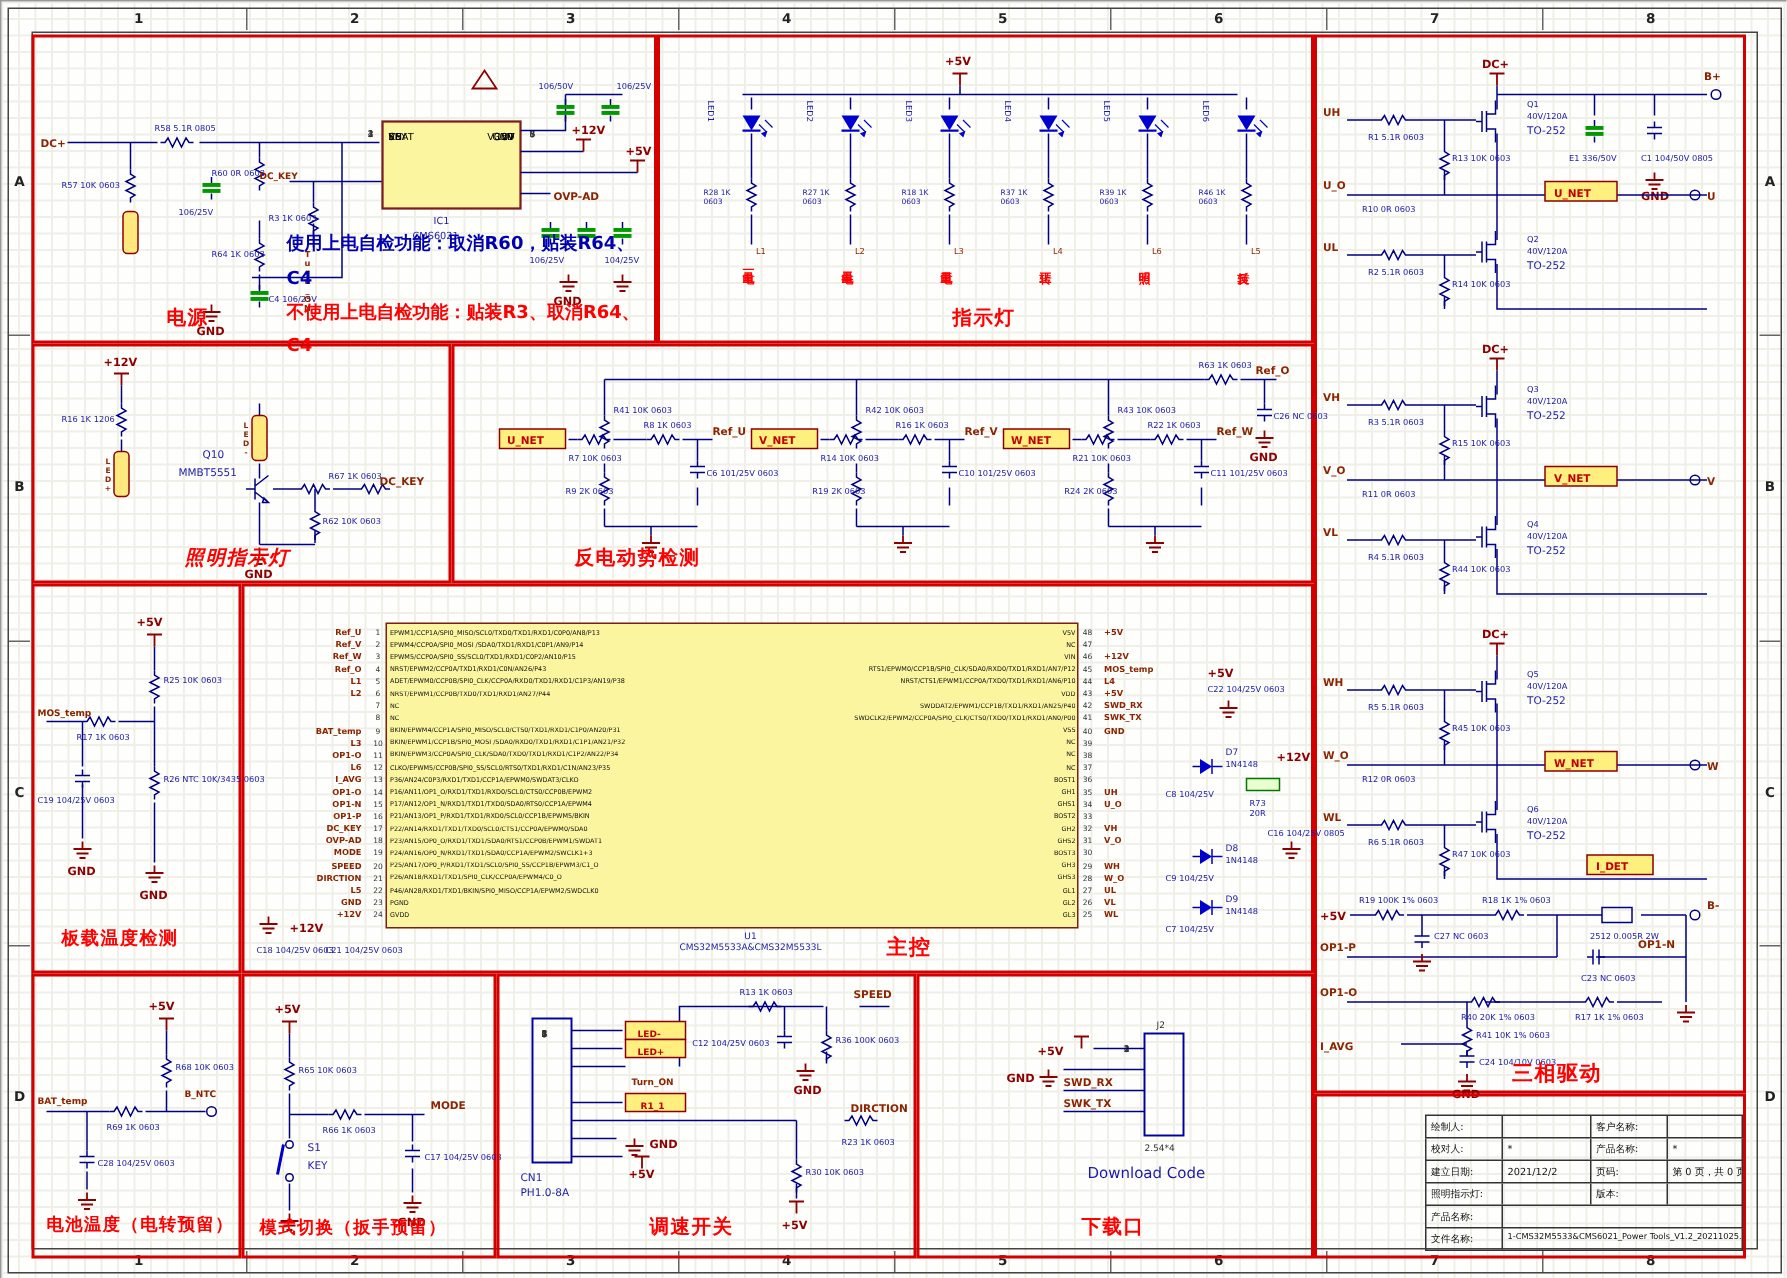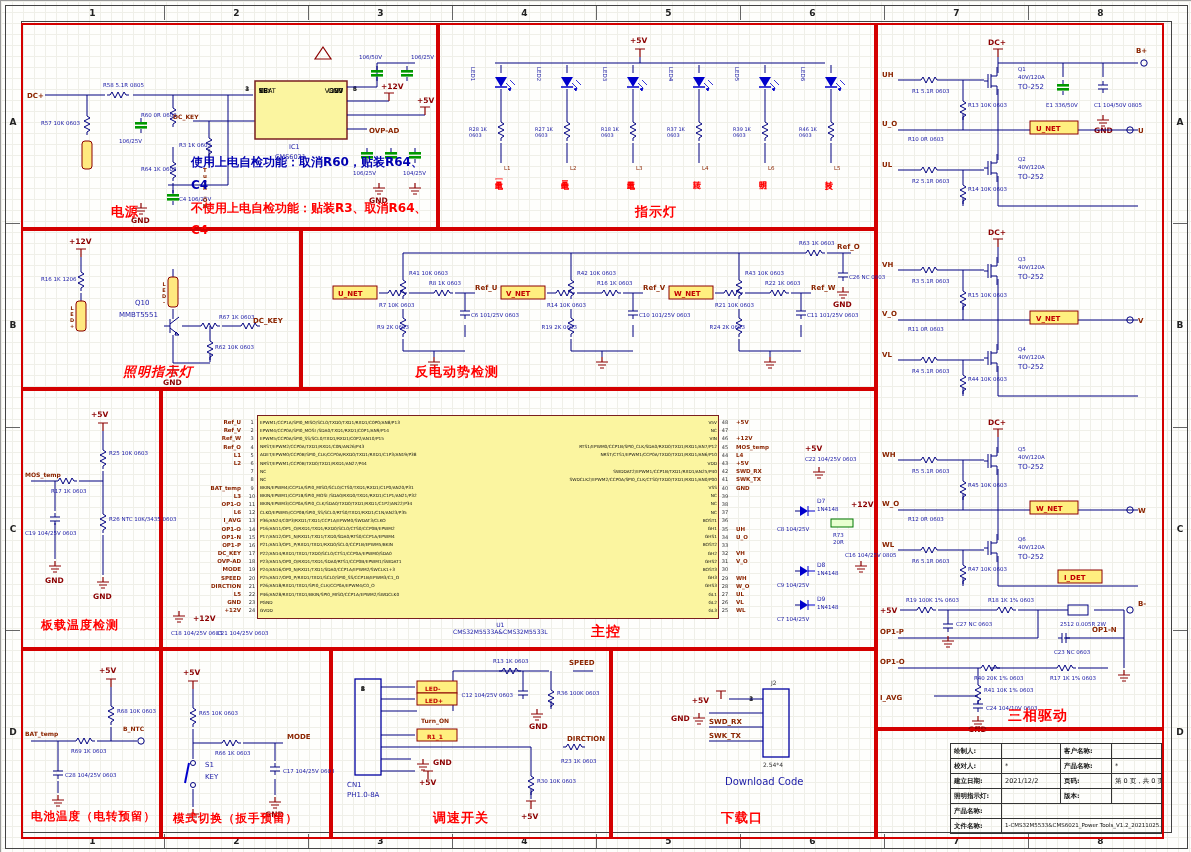--- a/index.html
+++ b/index.html
@@ -44,21 +44,21 @@
   .mrow .ext{width:62px;text-align:right;color:#8b2500;font-size:5.5px;font-weight:bold;padding-right:3px;white-space:nowrap;}
   .mrow .num{width:16px;text-align:center;color:#333;font-size:5px;}
   .mrow .inner{width:252px;color:#111;font-size:4.3px;white-space:nowrap;overflow:hidden;}
   .mrow.r .inner{text-align:right;}
   .mrow.r .ext{text-align:left;padding-right:0;padding-left:3px;}
   .tb{position:absolute;left:72px;top:12px;width:212px;font-size:6.5px;color:#111;}
   .tb .trow{display:flex;border:1px solid #333;border-top:none;}
   .tb .trow:first-child{border-top:1px solid #333;}
   .tb .c{padding:2.5px 3px;border-right:1px solid #333;white-space:nowrap;overflow:hidden;}
   .tb .c:last-child{border-right:none;}
-  .tb .lab{font-weight:bold;width:44px;}
+  .tb .lab{font-weight:normal;width:44px;}
   .tb .val{width:52px;} .tb .val2{flex:1;}
   .dashbox{position:absolute;border:1.5px dashed #d40000;color:#ff0000;font-weight:bold;font-size:10px;}
 </style>
 </head>
 <body>
 
 <svg width="0" height="0" style="position:absolute">
   <defs>
     <g id="rz">
         <path d="M0,0 h3 l2,-3 3,6 3,-6 3,6 3,-6 2,3 h3" class="w"></path>
@@ -539,21 +539,21 @@
             <text class="cmp" x="40" y="84" text-anchor="end" transform="translate(36,0)">R24 2K 0603</text>
           <use href="#rz" x="98" y="48"></use>
             <text class="cmp" x="96" y="40">R22 1K 0603</text>
           <text class="net" x="142" y="45">Ref_W</text>
           <use href="#capg" transform="translate(132,68)"></use>
             <text class="cmp" x="138" y="72">C11 101/25V 0603</text>
           <use href="#gndg" transform="translate(101,112)"></use>
         </svg>
       </div>
       </div>
-    <div class="sec-title" style="left:80px;top:132px;margin-left:32px;">反电动势检测</div>
+    <div class="sec-title" style="left:80px;top:132px;">反电动势检测</div>
   </div>
 
   <div class="sec" style="left:20px;top:388px;width:140px;height:260px;">
     <svg width="136" height="256">
       <use href="#pwrg" transform="translate(80,40)"></use>
         <text class="pwr" x="68" y="26">+5V</text>
       <path class="w" d="M80,40 v16 M80,80 v40 M80,144 v40 M8,90 h24 M56,90 h24 M32,90 v30 M32,144 v0 M32,132 v36"></path>
       <use href="#rz" transform="translate(80,56) rotate(90)"></use>
         <text class="cmp" x="86" y="64">R25 10K 0603</text>
       <text class="net" x="2" y="86" style="font-size:6px">MOS_temp</text>

